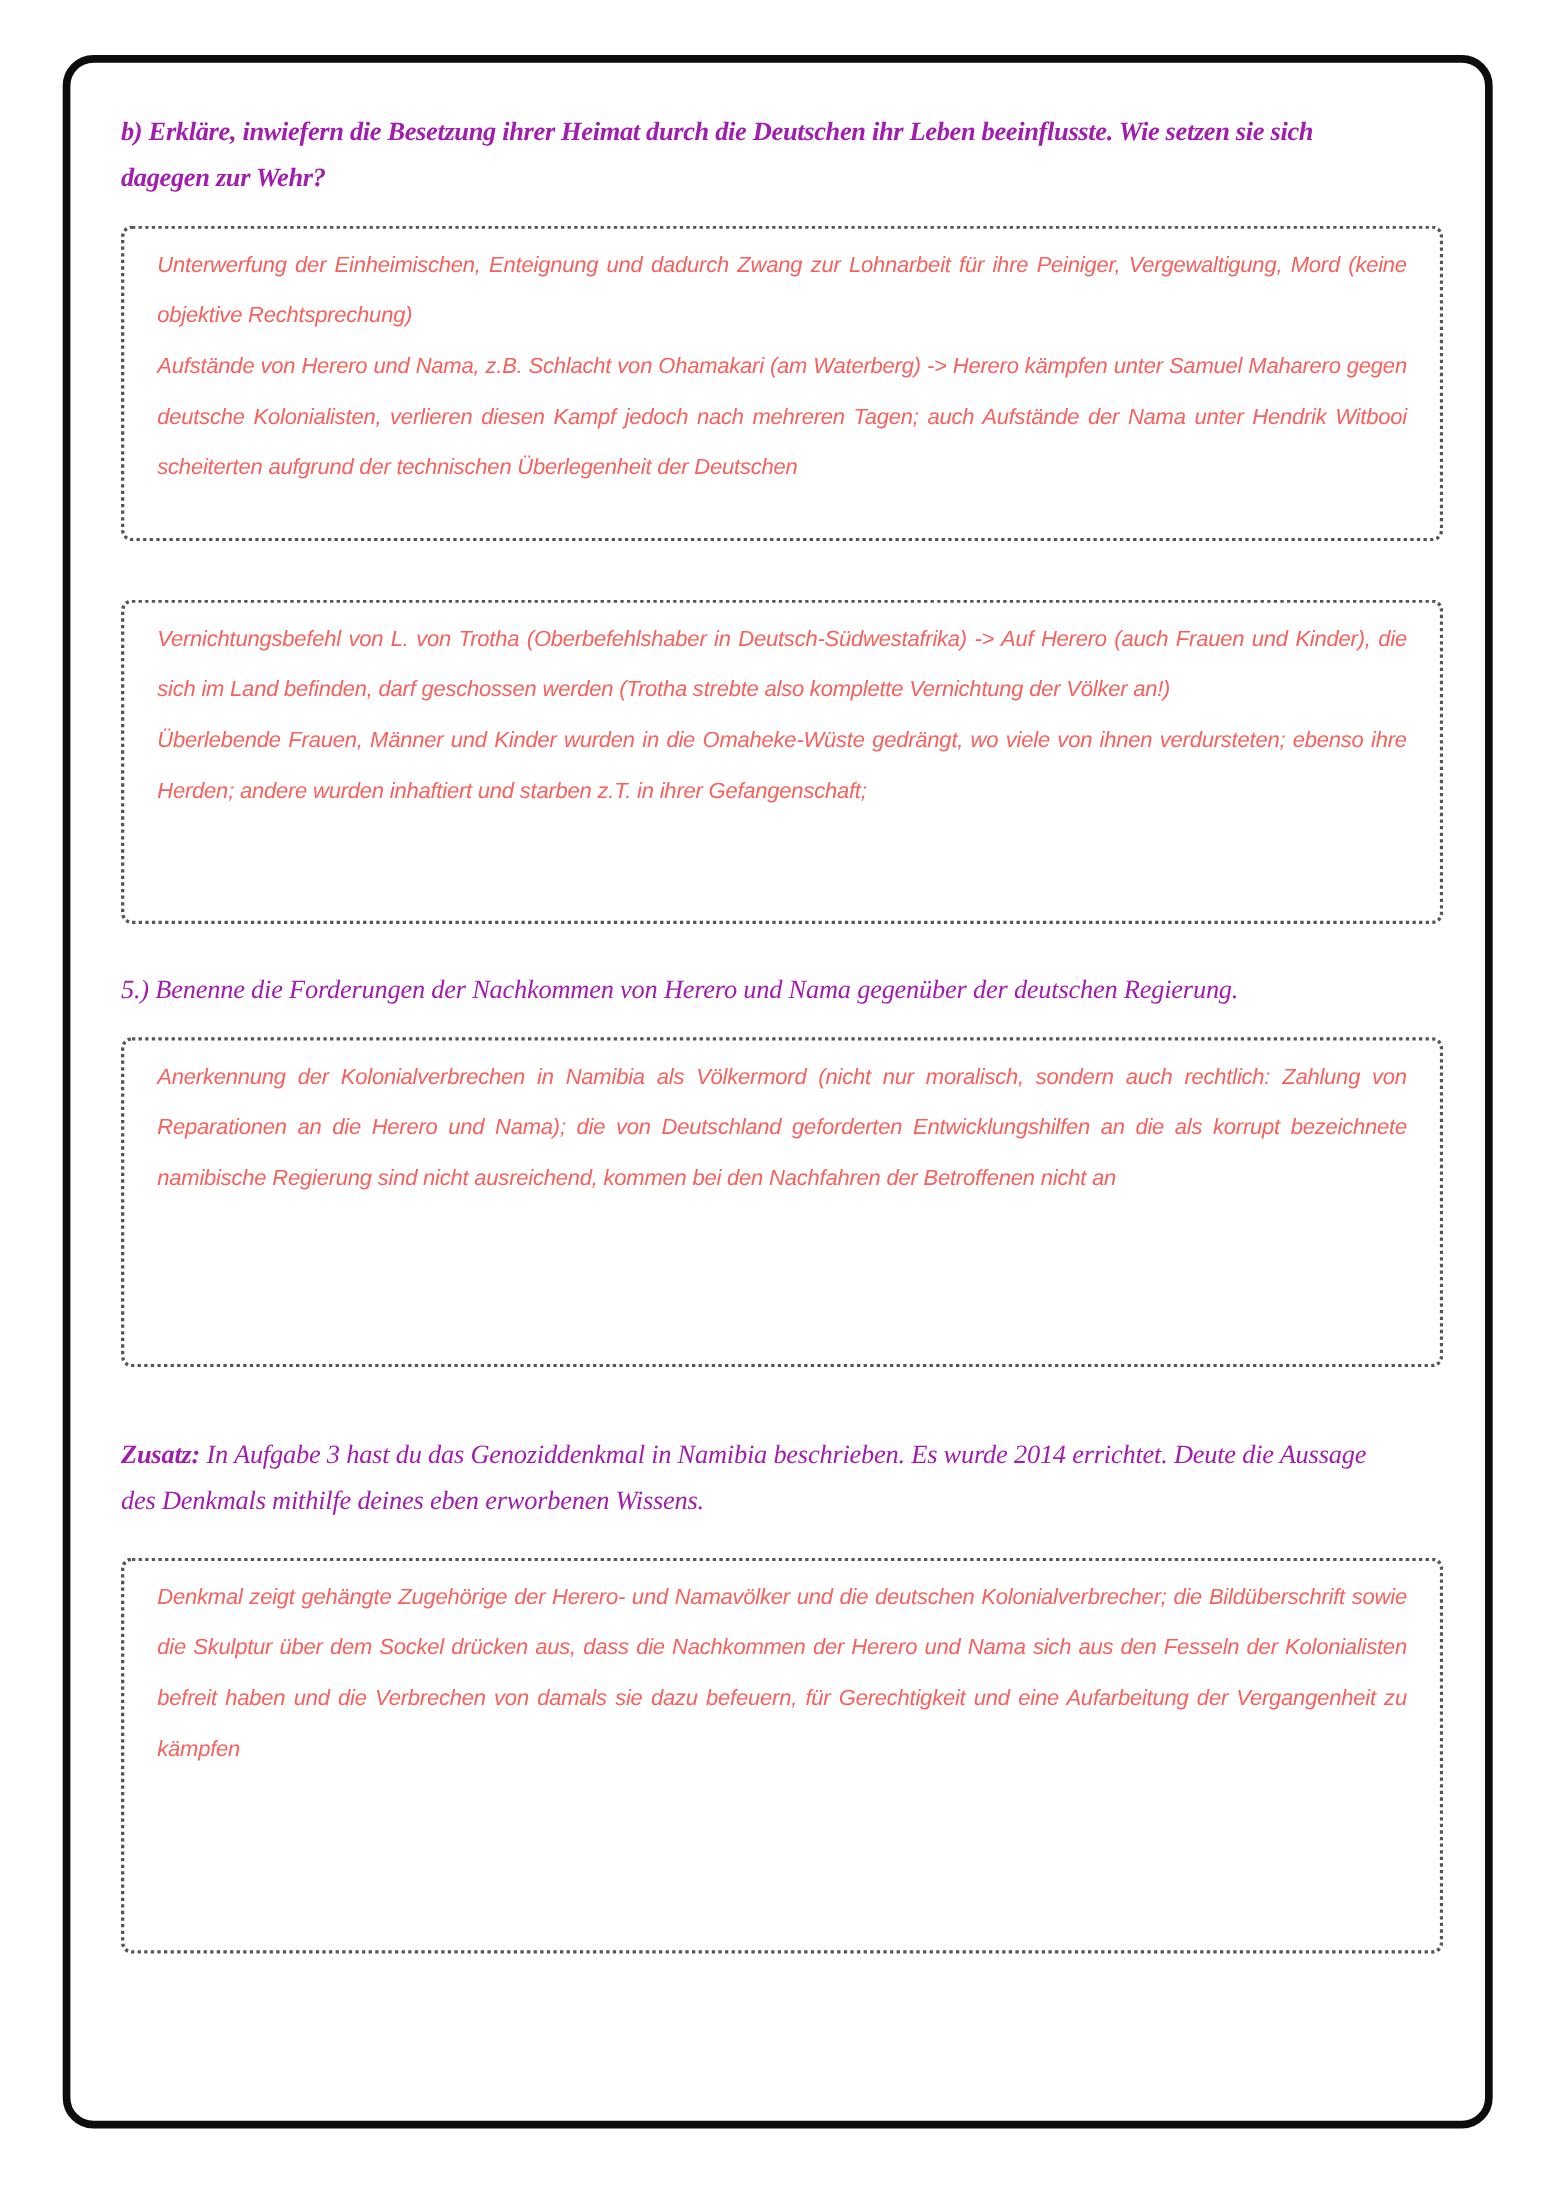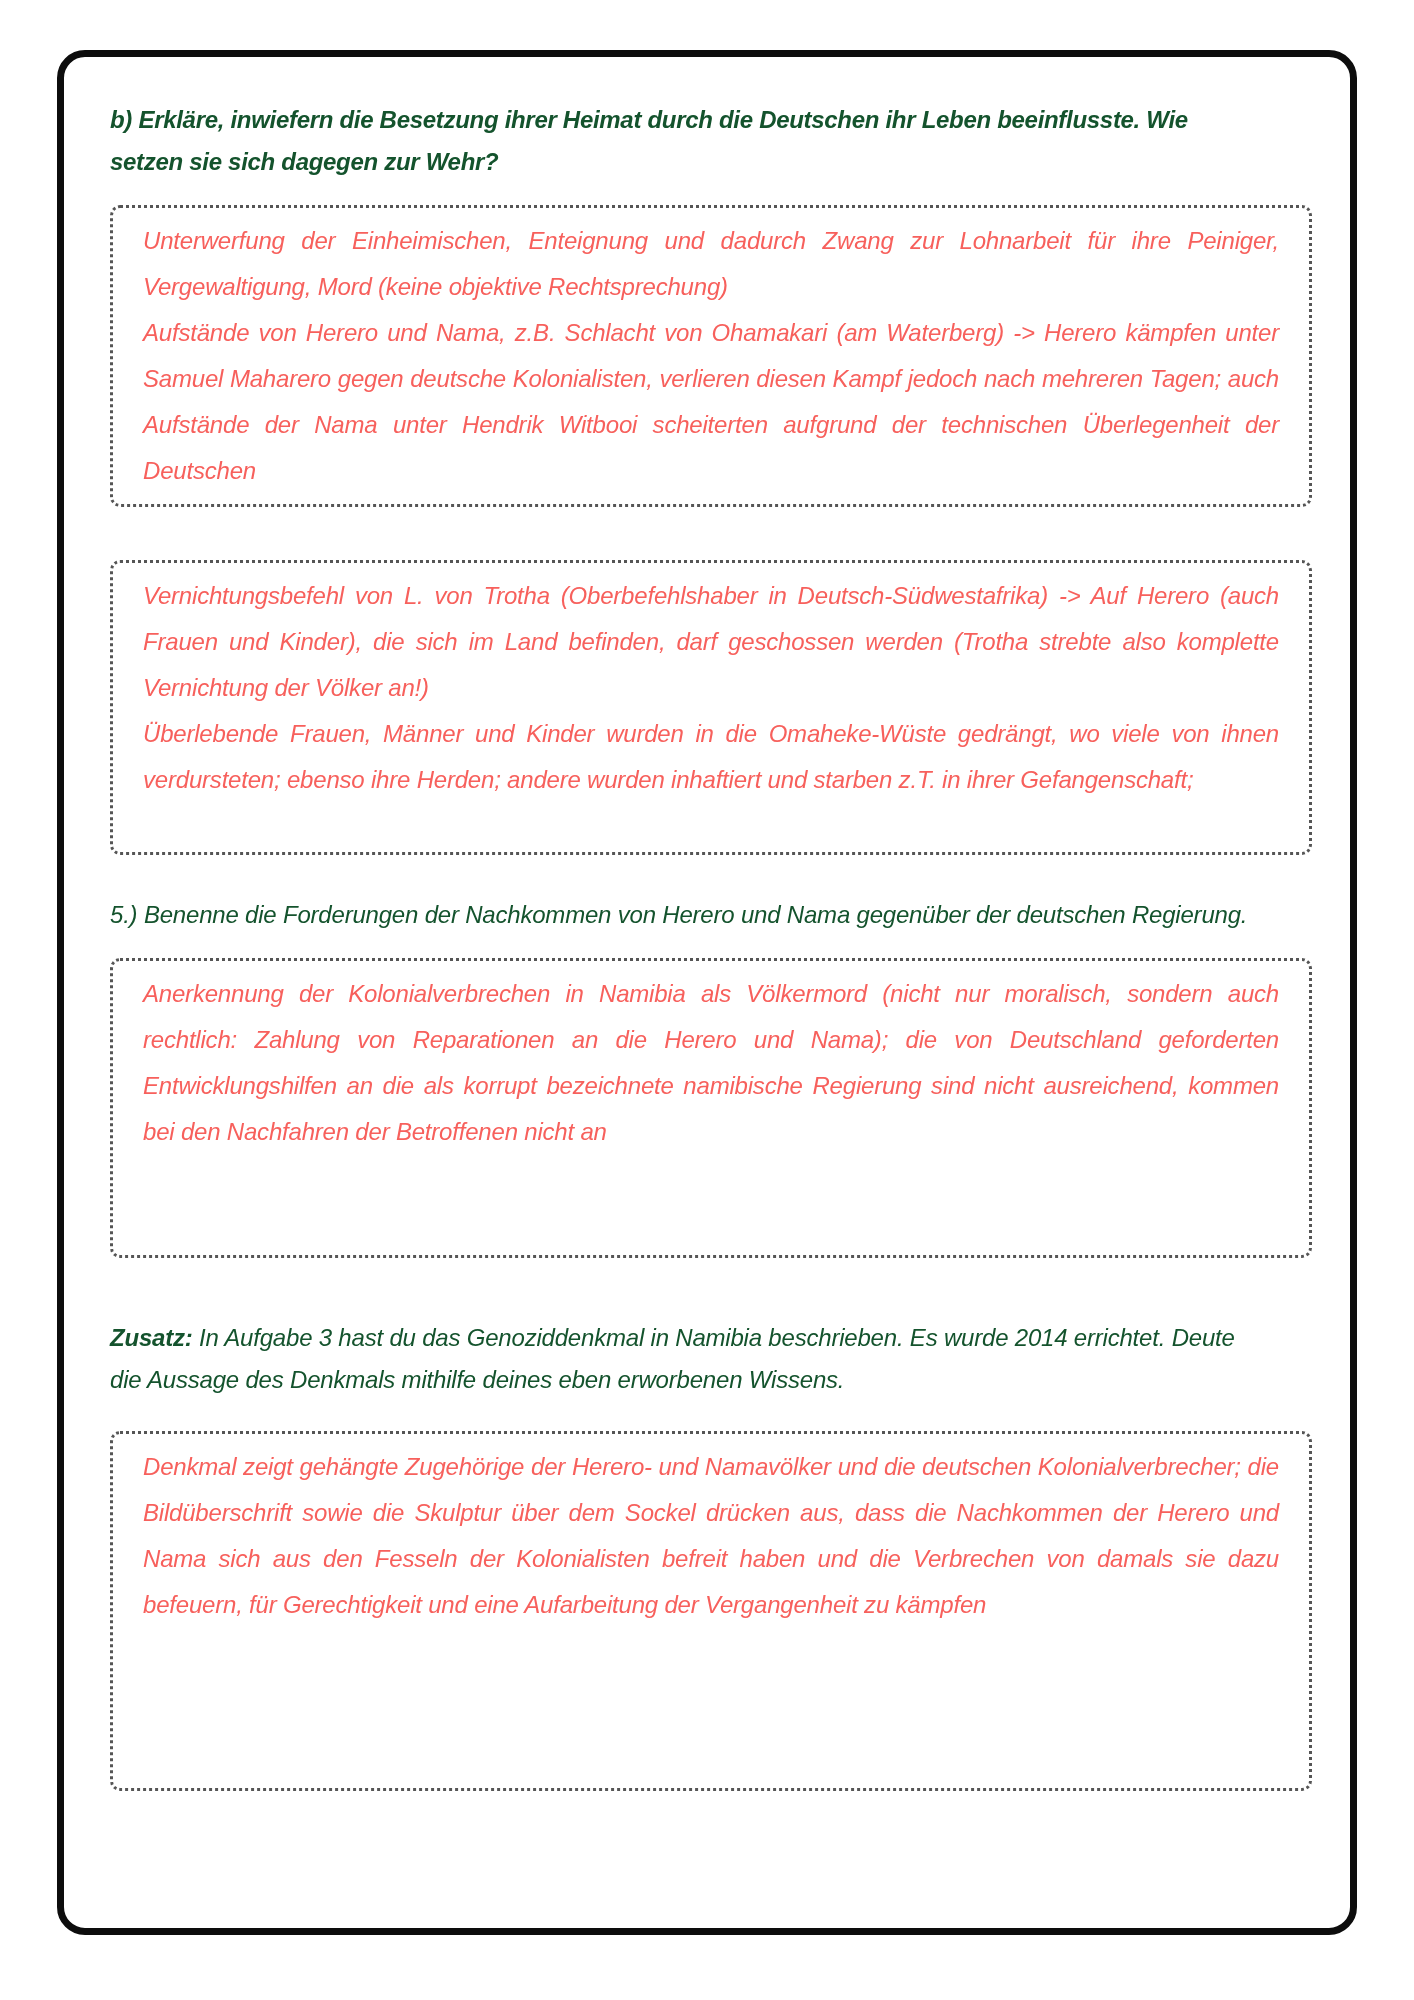--- a/index.html
+++ b/index.html
@@ -22,43 +22,44 @@
     border: 7px solid #0d0d0d;
     border-radius: 28px;
     padding: 42px 38px 0 46px;
     overflow: hidden;
   }
   .question {
     font-style: italic;
     font-weight: 700;
     font-size: 24px;
     line-height: 42px;
-    color: #14532d;
+    color: #a21caf;
     letter-spacing: -0.3px;
     max-width: 1155px;
+    font-family: Liberation Serif, serif;
   }
   .question.regular {
     font-weight: 400;
     letter-spacing: -0.2px;
   }
   .question .q-bold-label { font-weight: 700; }
   .question .q-regular-rest { font-weight: 400; }
   .answer-field {
     box-sizing: border-box;
     border: 3px dotted #555555;
     border-radius: 10px;
     padding: 10px 30px;
     margin-top: 22px;
     background: #ffffff;
   }
   .answer-field p {
     margin: 0;
     font-style: italic;
     font-weight: 400;
-    font-size: 24px;
+    font-size: 20px;
     line-height: 46px;
     color: #f7605c;
     text-align: justify;
     letter-spacing: -0.2px;
   }
   .h-1 { min-height: 287px; }
   .h-2 { min-height: 295px; }
   .h-3 { min-height: 300px; }
   .h-4 { min-height: 360px; margin-top: 30px; }
   .sec-2 { margin-top: 53px; }

